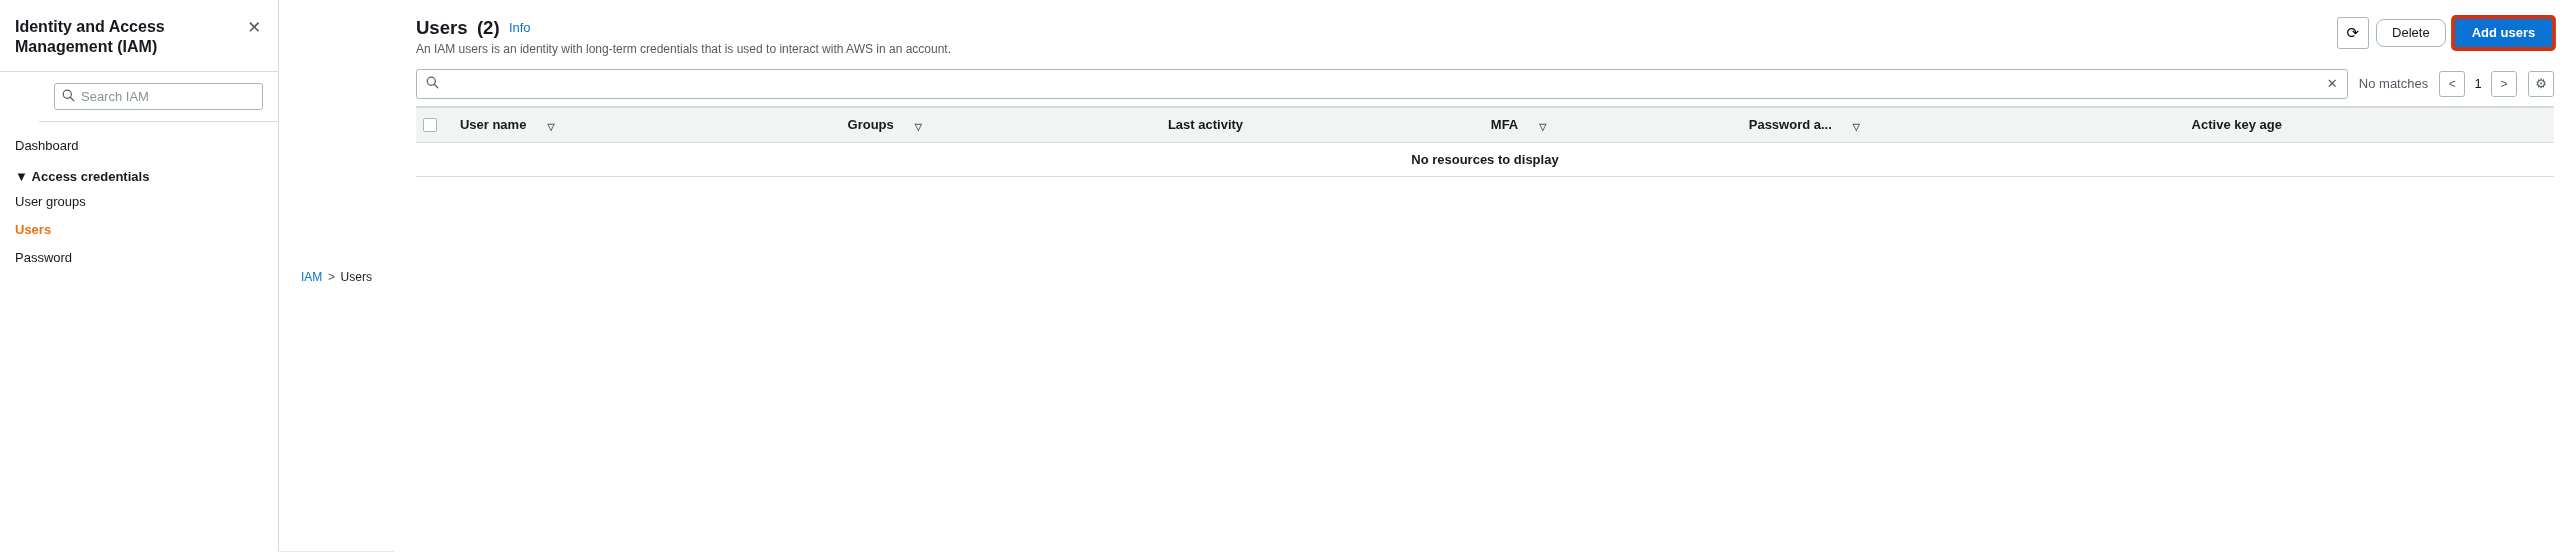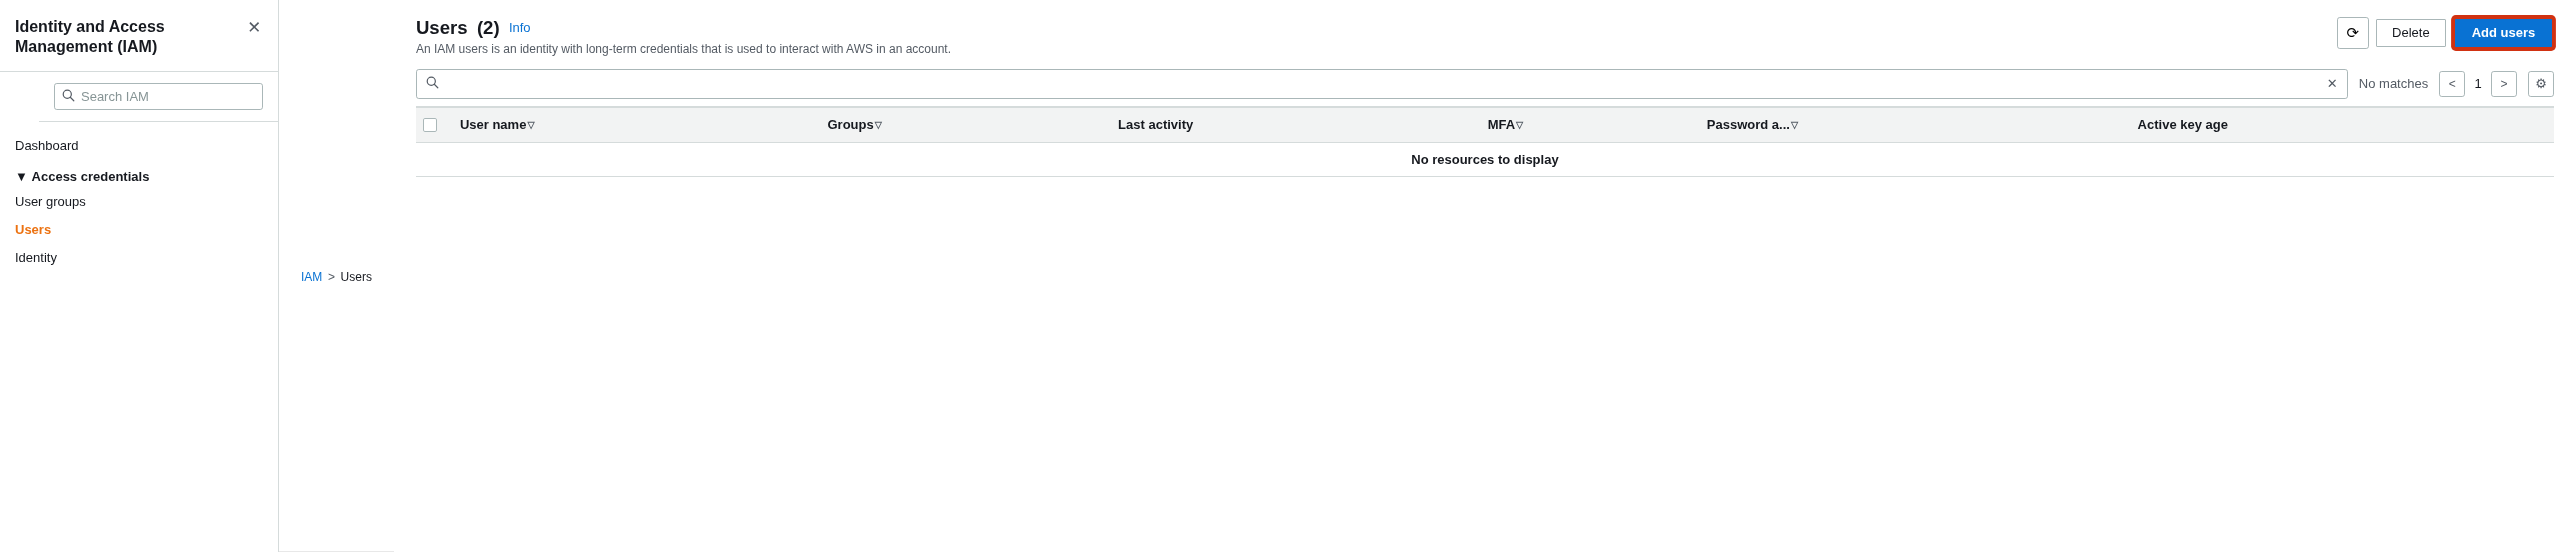--- a/index.html
+++ b/index.html
@@ -138,21 +138,21 @@
       border: 0.9px solid #aab7b8;
       border-radius: 2.8px;
       background: #fff;
       display: flex; align-items: center; justify-content: center;
       cursor: pointer;
       font-size: 15px;
     }
     .btn-delete {
       padding: 5.6px 15px;
       border: 0.9px solid #aab7b8;
-      border-radius: 1px;
+      border-radius: 8px;
       background: #fff;
       font-size: 13px;
       cursor: pointer;
       color: #16191f;
     }
     .btn-add-users {
       padding: 6.5px 16.7px;
       border-radius: 2.8px;
       background: #0972d3;
       color: #fff;
@@ -228,21 +228,21 @@
       border-bottom: 0.9px solid #d5dbdb;
     }
     .users-table th {
       padding: 9.3px 11px;
       text-align: left;
       font-weight: 700;
       color: #16191f;
       white-space: nowrap;
     }
     .users-table th.checkbox-col { width: 33px; padding: 9.3px 7.4px; }
-    .col-sort { display: inline-flex; align-items: center; gap: 1px; }
+    .col-sort { display: inline-flex; align-items: flex-end; gap: 21px; }
     .sort-icon { font-size: 9.3px; color: #545b64; }
     .users-table td { padding: 9.3px 11px; color: #16191f; }
     .no-resources {
       text-align: center;
       padding: 26px 0;
       color: #16191f;
       font-size: 13px;
       font-weight: 600;
       border-bottom: 0.9px solid #d5dbdb;
     }
@@ -288,21 +288,21 @@
       <span>▼</span>
       <span>Access credentials</span>
     </div>
     <div class="sidebar-item">
       <span>User groups</span>
     </div>
     <div class="sidebar-item active">
       <span>Users</span>
     </div>
     <div class="sidebar-item">
-      <span>Identity</span>
+      <span>Password</span>
     </div>
   </nav>
 </div>
 
 <div class="main">
 
   <div class="breadcrumb">
     <a class="breadcrumb-link">IAM</a>
     <span class="breadcrumb-sep">&gt;</span>
     <span class="breadcrumb-current">Users</span>

